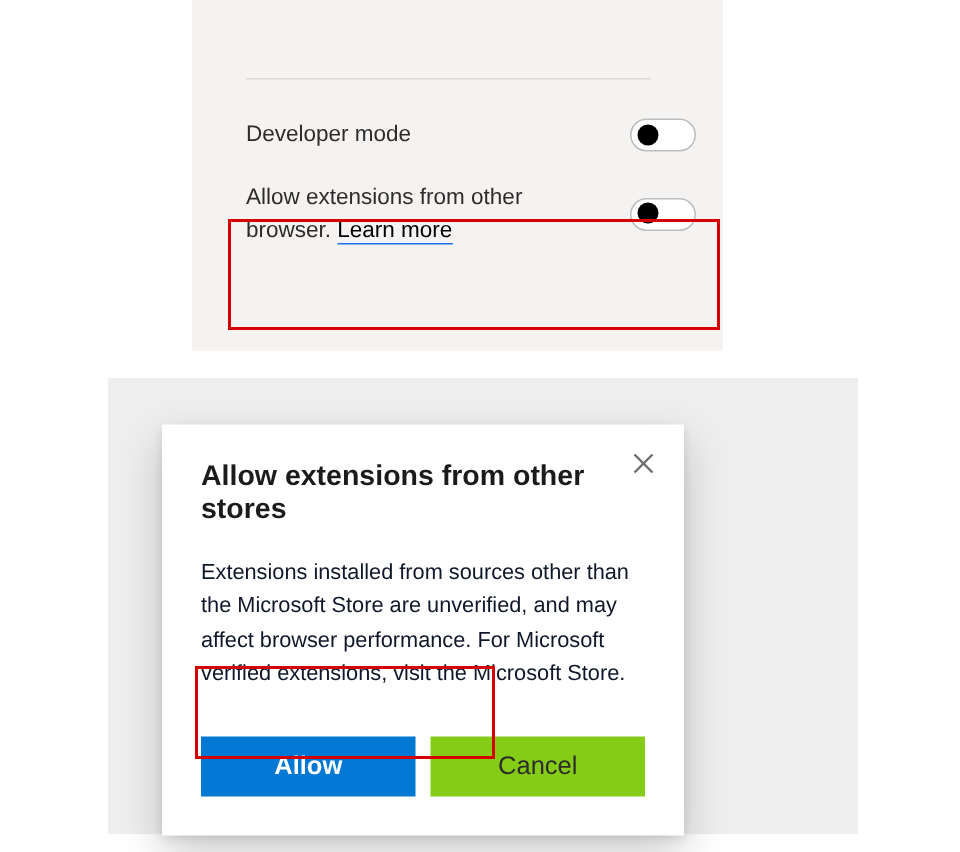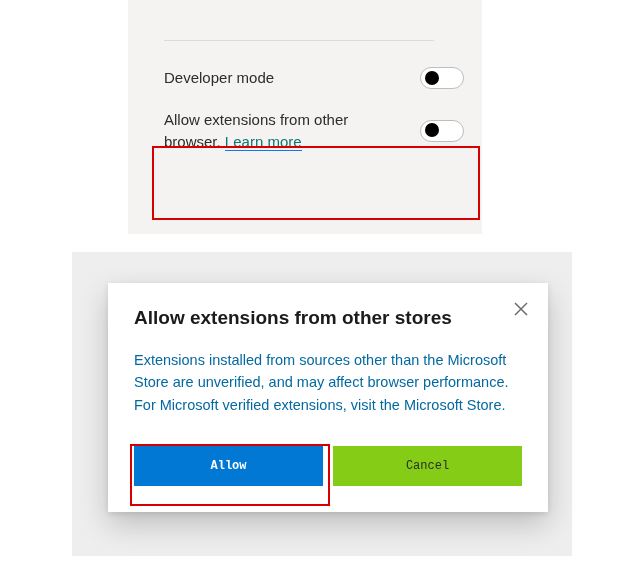--- a/index.html
+++ b/index.html
@@ -15,21 +15,21 @@
       position: relative;
     }
     
     .settings-panel {
       position: absolute;
       top: 0;
       left: 128px;
       width: 354px;
       height: 234px;
       background: #f4f3f2;
-      padding: 12px 20px 24px 36px;
+      padding: 24px 20px 24px 36px;
     }
     .settings-inner {
       padding-top: 28px;
     }
     .divider {
       border: none;
       border-top: 1px solid #dcdad8;
       margin-bottom: 22px;
       width: 270px;
     }
@@ -42,21 +42,21 @@
       color: #2d2c2b;
       padding: 4px 0;
     }
     .setting-row + .setting-row {
       margin-top: 12px;
     }
     .setting-label span.label-text {
       line-height: 1.45;
     }
     .learn-more {
-      color: #0f766e;
+      color: #000000;
       text-decoration: none;
       border-bottom: 1px solid #1a73e8;
       cursor: pointer;
     }
     
     .toggle {
       width: 44px;
       height: 22px;
       border-radius: 30px;
       background: #ffffff;
@@ -100,21 +100,21 @@
       top: 252px;
       left: 72px;
       width: 500px;
       height: 304px;
       background: #efeeee;
     }
     .dialog {
       position: absolute;
       top: 283px;
       left: 108px;
-      width: 440px;
+      width: 348px;
       background: #ffffff;
       box-shadow: 0 12px 28px rgba(0,0,0,0.20), 0 2px 6px rgba(0,0,0,0.10);
       padding: 24px 26px 26px 26px;
     }
     .dialog-title {
       font-size: 19px;
       font-weight: 700;
       color: #1b1b1b;
       margin-bottom: 20px;
     }
@@ -125,34 +125,34 @@
       width: 18px;
       height: 18px;
       color: #6a6a6a;
       cursor: pointer;
       background: none;
       border: none;
       padding: 0;
     }
     .dialog-body {
       font-size: 14.5px;
-      color: #0369a1;
+      color: #0f172a;
       line-height: 1.55;
       margin-bottom: 30px;
     }
     .button-row {
       display: flex;
       gap: 10px;
     }
     .btn {
       flex: 1;
       height: 40px;
       border: none;
-      font-size: 12px;
-      font-family: Liberation Mono, monospace;
+      font-size: 17px;
+      font-family: Liberation Sans, sans-serif;
       cursor: pointer;
     }
     .btn-primary {
       background: #0078d4;
       color: #ffffff;
       font-weight: 600;
     }
     .btn-secondary {
       background: #84cc16;
       color: #2d2c2b;

